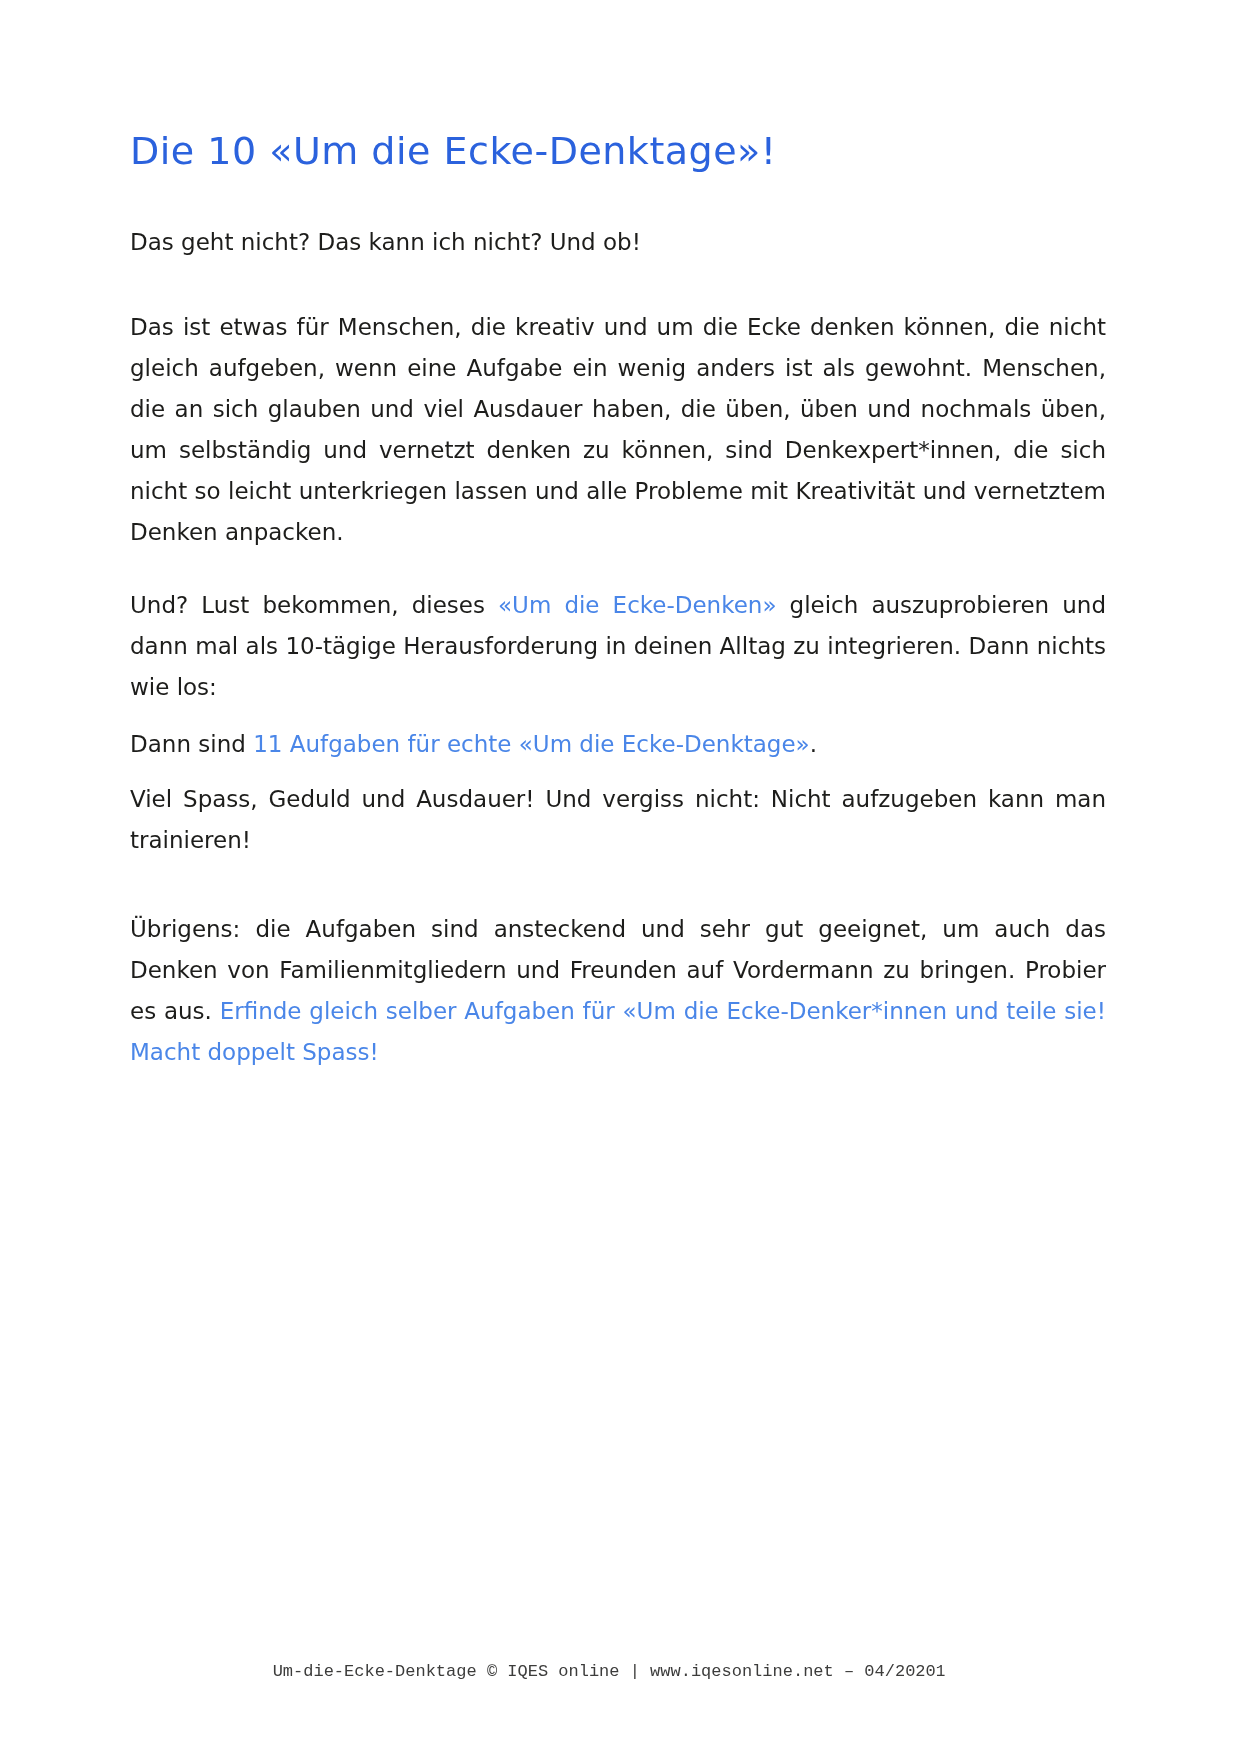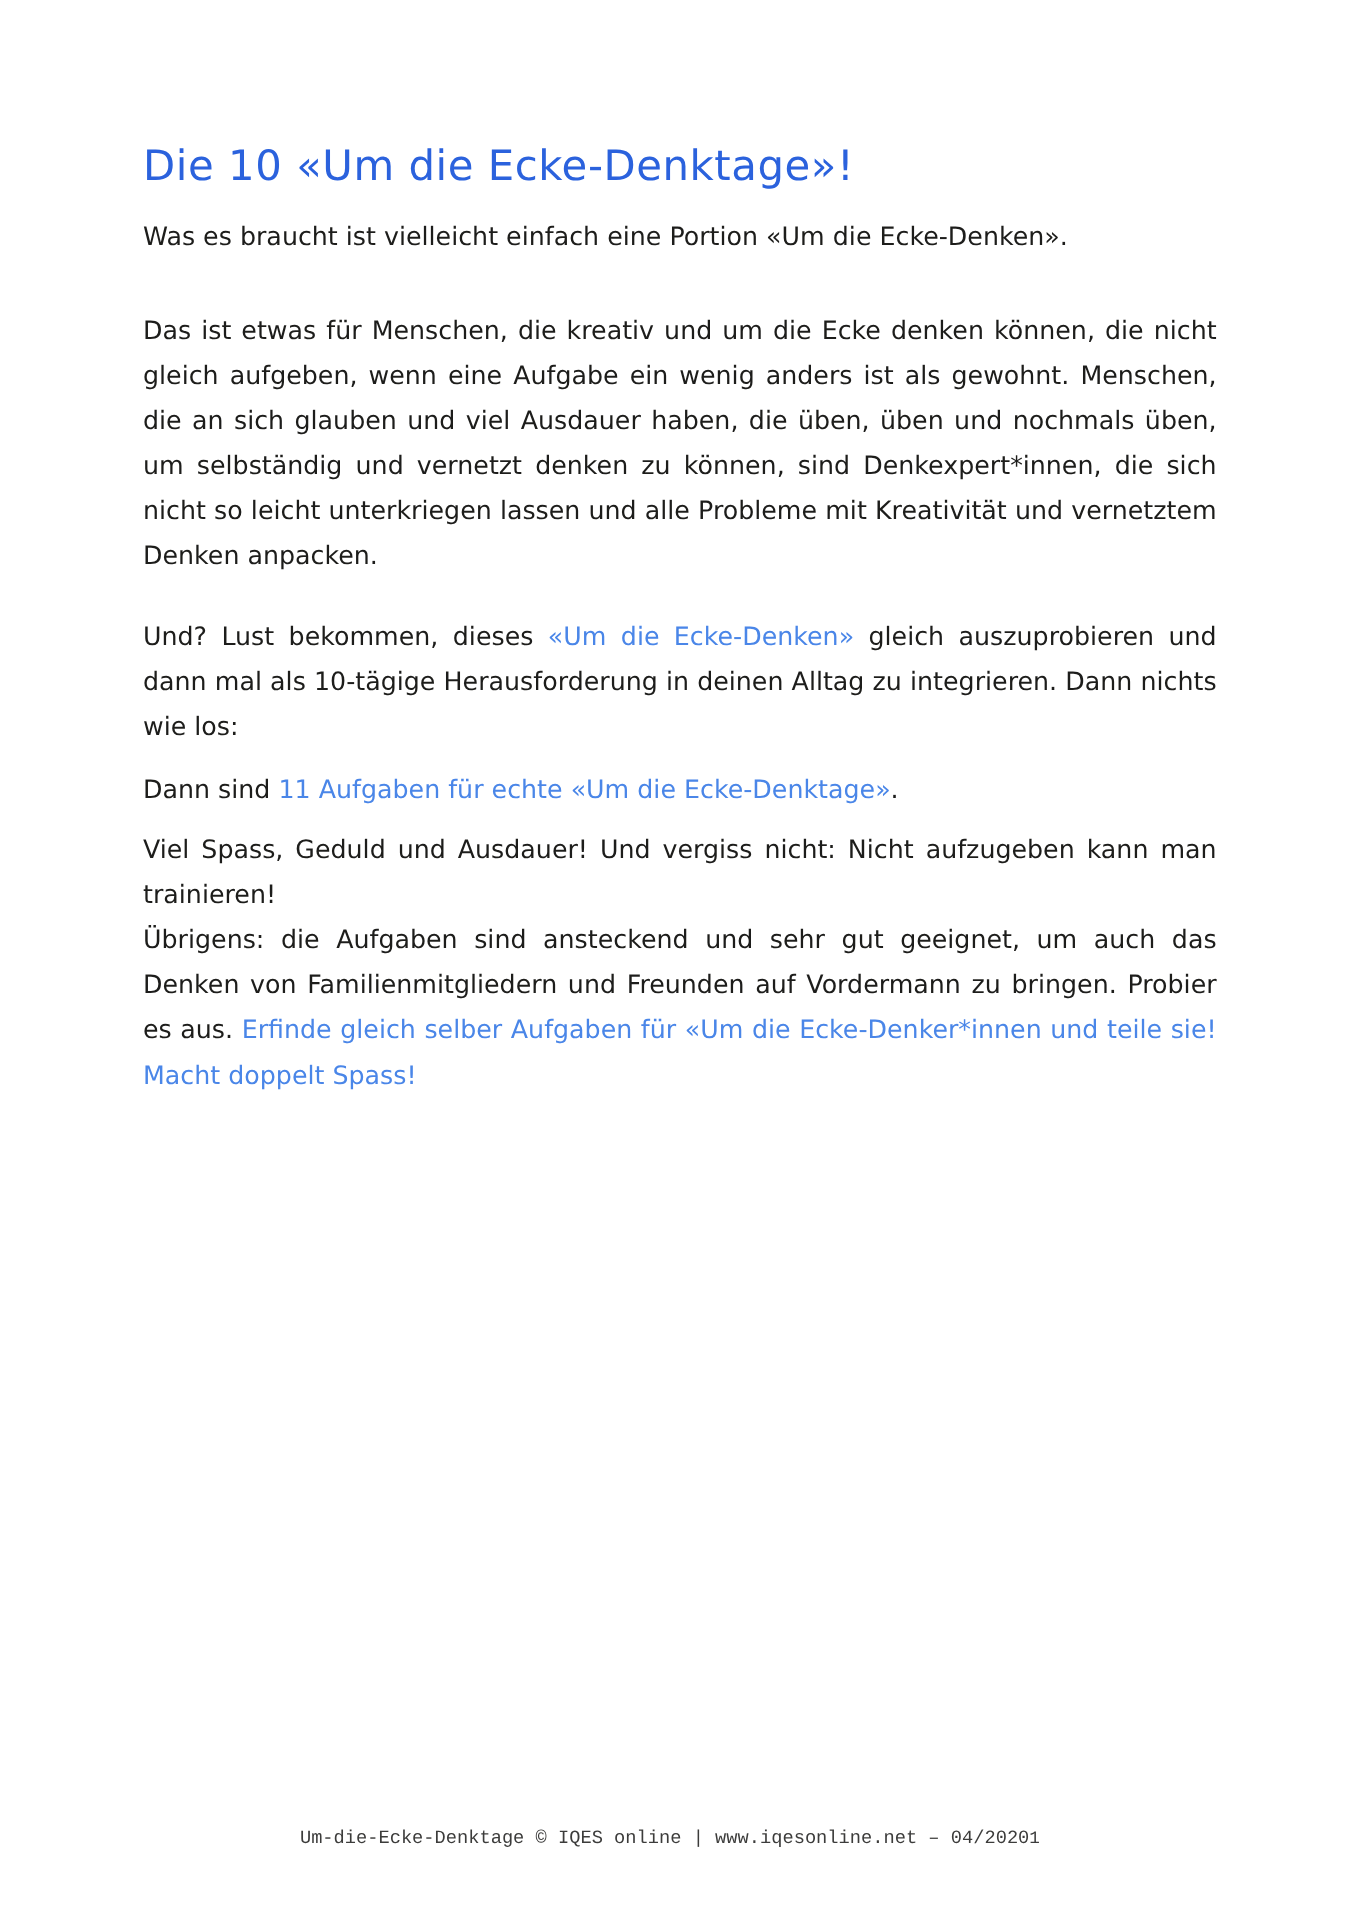--- a/index.html
+++ b/index.html
@@ -34,21 +34,21 @@
     font-size:23px;
     line-height:41px;
     font-weight:normal;
   }
   .lead-1{margin-top:46px;}
   .lead-2{margin-top:20px;}
   .para-1{margin-top:44px;text-align:justify;}
   .para-2{margin-top:32px;text-align:justify;}
   .para-3{margin-top:16px;}
   .para-4{margin-top:14px;text-align:justify;}
-  .para-5{text-align:justify;}
+  .para-5{margin-top:48px;text-align:justify;}
   .blue{color:var(--body-blue);}
   .footer{
     position:absolute;
     left:112px;
     right:130px;
     top:1662px;
     display:flex;
     justify-content:center;
     align-items:baseline;
     font-family:Liberation Mono, monospace;
@@ -60,22 +60,22 @@
   }
 </style>
 </head>
 <body>
 
 <div class="page">
   <div class="content">
 
     <h1 class="title">Die 10 «Um die Ecke-Denktage»!</h1>
 
+    <p class="lead-1">Das geht nicht? Das kann ich nicht? Und ob!</p>
 
-    <p class="lead-2">Was es braucht ist vielleicht einfach eine Portion «Um die Ecke-Denken».</p>
 
     <p class="para-1">Das ist etwas für Menschen, die kreativ und um die Ecke denken können, die nicht gleich aufgeben, wenn eine Aufgabe ein wenig anders ist als gewohnt. Menschen, die an sich glauben und viel Ausdauer haben, die üben, üben und nochmals üben, um selbständig und vernetzt denken zu können, sind Denkexpert*innen, die sich nicht so leicht unterkriegen lassen und alle Probleme mit Kreativität und vernetztem Denken anpacken.</p>
 
     <p class="para-2"><span>Und? Lust bekommen, dieses </span><span class="blue">«Um die Ecke-Denken»</span><span> gleich auszuprobieren und dann mal als 10-tägige Herausforderung in deinen Alltag zu integrieren. Dann nichts wie los:</span></p>
 
     <p class="para-3"><span>Dann sind </span><span class="blue">11 Aufgaben für echte «Um die Ecke-Denktage»</span><span>.</span></p>
 
     <p class="para-4">Viel Spass, Geduld und Ausdauer! Und vergiss nicht: Nicht aufzugeben kann man trainieren!</p>
 
     <p class="para-5"><span>Übrigens: die Aufgaben sind ansteckend und sehr gut geeignet, um auch das Denken von Familienmitgliedern und Freunden auf Vordermann zu bringen. Probier es aus. </span><span class="blue">Erfinde gleich selber Aufgaben für «Um die Ecke-Denker*innen und teile sie! Macht doppelt Spass!</span></p>

